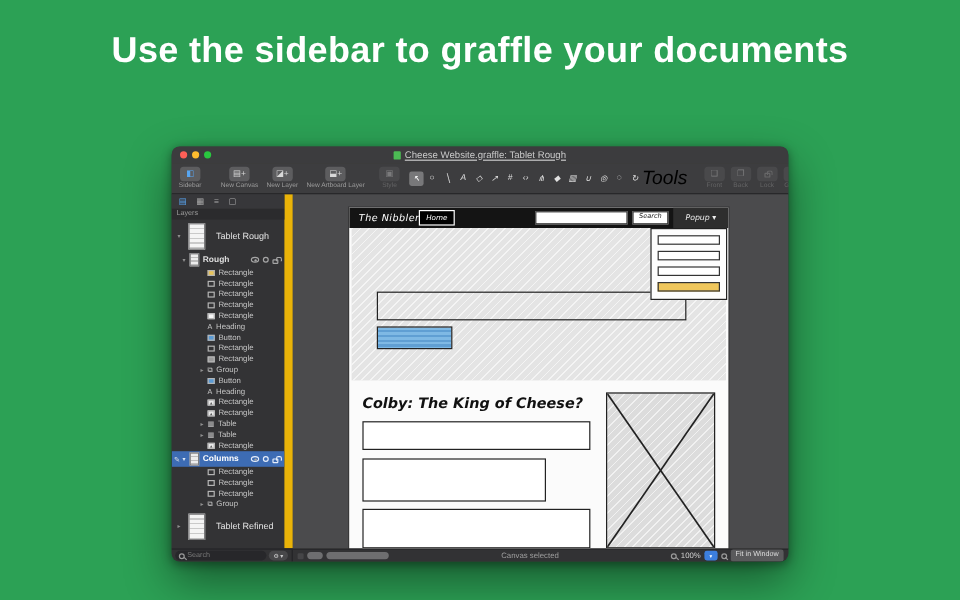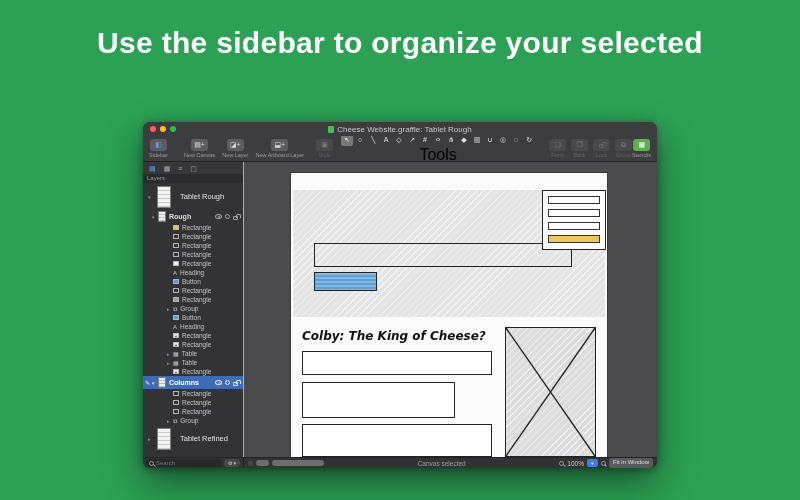--- a/index.html
+++ b/index.html
@@ -13,43 +13,43 @@
   
   .window { position:absolute; left:143px; top:122px; width:514px; height:346px;
     border-radius:7px; overflow:hidden; background:#3a3a3c;
     box-shadow:0 16px 38px rgba(0,0,0,.45), 0 2px 8px rgba(0,0,0,.35);
     display:flex; flex-direction:column; }
 
   
   .titlebar { height:14px; background:#3c3c3e; display:flex; align-items:center; position:relative; flex:none; }
   .lights { display:flex; gap:4px; margin-left:7px; }
   .light { width:6px; height:6px; border-radius:50%; }
-  .title { position:absolute; left:0; right:0; text-align:center; font-size:8px; color:#c9c9c9; }
+  .title { position:absolute; left:0; right:0; text-align:center; font-size:8px; color:#c9c9c9;text-decoration:underline; }
   .doc-ic { display:inline-block; width:6px; height:7px; background:#4cbb54; border-radius:1px; vertical-align:-1px; margin-right:3px; }
 
   
   .toolbar { height:26px; background:#3d3d3f; border-bottom:1px solid #242426;
     display:flex; align-items:center; padding:0 6px; flex:none; }
   .tbtn { display:flex; flex-direction:column; align-items:center; }
   .tbtn .ic { height:12px; min-width:17px; padding:0 2px; border-radius:3px; background:#5d5d5f;
     display:flex; align-items:center; justify-content:center; font-size:7px; color:#d8d8d8; }
   .tbtn .tl { font-size:5.5px; color:#9c9c9c; margin-top:1px; white-space:nowrap; }
   .dim { opacity:.4; }
-  .tools { display:flex; flex-direction:column; align-items:center; margin-left:8px; }
+  .tools { display:flex; align-items:center; margin-left:8px;font-style:italic; }
   .ticons { display:flex; gap:1px; }
   .tic { width:12px; height:12px; border-radius:2px; display:flex; align-items:center; justify-content:center;
     font-size:7px; color:#e2e2e2; }
   .tic.sel { background:#78787a; color:#fff; }
   .ic.stencils { background:#5fae52; color:#eaffea; }
 
   
   .content { flex:1; display:flex; min-height:0; }
 
   
-  .sidebar { width:101px; background:#333335; border-right:1px solid #eab308; display:flex; flex-direction:column; flex:none; }
+  .sidebar { width:101px; background:#333335; border-right:7px solid #eab308; display:flex; flex-direction:column; flex:none; }
   .tabbar { height:12px; display:flex; align-items:center; gap:8px; padding-left:6px; background:#37373a; }
   .tab { font-size:7px; color:#a9a9a9; line-height:1; }
   .tab.active { color:#58a6f2; }
   .layers-hd { height:9px; background:#2b2b2d; color:#9a9a9a; font-size:6px; line-height:9px; padding-left:4px; }
   .tree { flex:1; overflow:hidden; }
 
   .trow { display:flex; align-items:center; position:relative; }
   .trow.canvas { height:27px; padding-left:5px; }
   .trow.layer { height:13px; padding-left:9px; }
   .trow.item { height:9px; padding-left:24px; }
@@ -136,21 +136,21 @@
   .sb-right { display:flex; align-items:center; gap:3px; padding-right:4px; }
   .zoom-dd { width:11px; height:8px; border-radius:2px; background:#3c7ede; color:#fff; font-size:4.5px;
     display:flex; align-items:center; justify-content:center; }
   .fit-btn { background:#5a5a5c; border-radius:2px; padding:1px 4px; color:#dedede; font-size:6px; line-height:1.2; }
   .zoom-val { color:#cfcfcf; }
 </style>
 </head>
 <body>
 
 <div class="hero-text">
-  <div>Use the sidebar to organize your selected</div>
+  <div>Use the sidebar to graffle your documents</div>
 </div>
 
 <div class="window">
 
   <div class="titlebar">
     <div class="lights">
       <span class="light" style="background:#ff5f57"></span>
       <span class="light" style="background:#febc2e"></span>
       <span class="light" style="background:#29c73f"></span>
     </div>
@@ -372,20 +372,27 @@
           </div>
         </div>
     </div>
 
     <div class="canvas-area">
       <div class="page">
         <div class="wf-hero">
           <div class="wf-widerect"></div>
           <div class="wf-bluebtn"></div>
         </div>
+        <div class="wf-header">
+          <span class="wf-brand">The Nibbler</span>
+          <span class="wf-home">Home</span>
+          <span class="wf-search-in"></span>
+          <span class="wf-search-btn">Search</span>
+          <span class="wf-popup">Popup ▾</span>
+        </div>
         <div class="wf-dropdown">
           <div class="dd-row"></div>
           <div class="dd-row"></div>
           <div class="dd-row"></div>
           <div class="dd-row yellow"></div>
         </div>
         <div class="wf-h2">Colby: The King of Cheese?</div>
         <div class="wf-rect wf-r1"></div>
         <div class="wf-rect wf-r2"></div>
         <div class="wf-rect wf-r3"></div>

